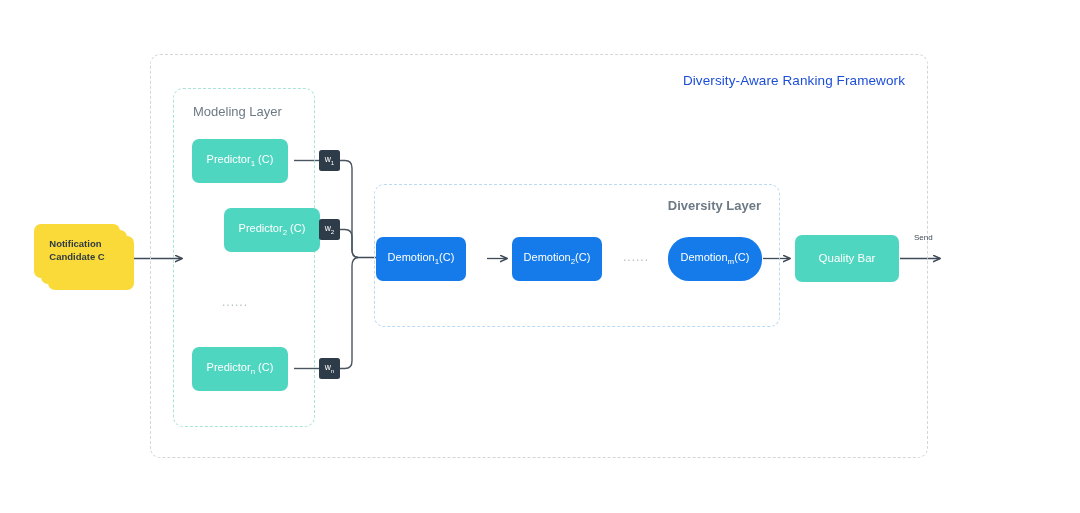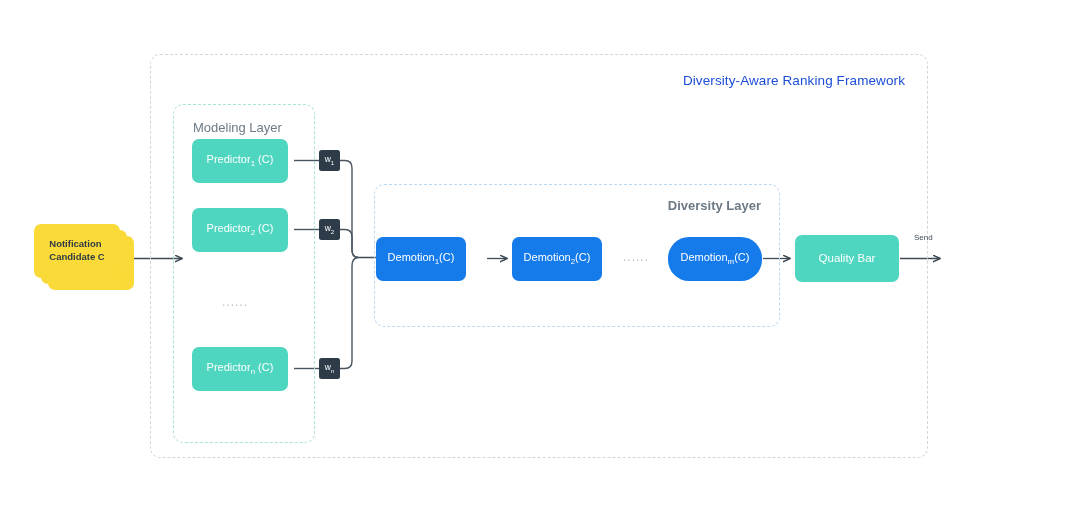--- a/index.html
+++ b/index.html
@@ -48,21 +48,21 @@
     font-size: 13.5px;
     color: #1d4ed8;
     letter-spacing: .1px;
     white-space: nowrap;
   }
 
   
   .modeling-layer {
     position: absolute;
     left: 173px;
-    top: 104px;
+    top: 88px;
     width: 142px;
     height: 339px;
     border: 1.5px dashed #a8e4d8;
     border-radius: 10px;
     box-sizing: border-box;
     text-align: center;
   }
   .modeling-title {
     position: absolute;
     left: 19px;
@@ -122,21 +122,21 @@
   
   .predictor {
     background: #4fd6c0;
     color: #ffffff;
     font-size: 11px;
     width: 96px;
     height: 44px;
     left: 192px;
   }
   .predictor.p1 { top: 139px; }
-  .predictor.p2 { top: 208px; }
+  .predictor.p2 { top: 208px; margin-left: 32px; }
   .predictor.pn { top: 347px; }
 
   
   .weight {
     background: #2e3c49;
     color: #ffffff;
     font-size: 8.5px;
     width: 21px;
     height: 21px;
     left: 319px;

